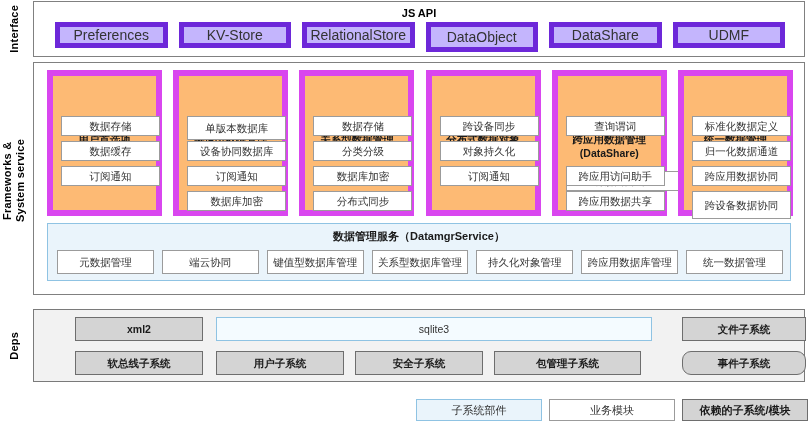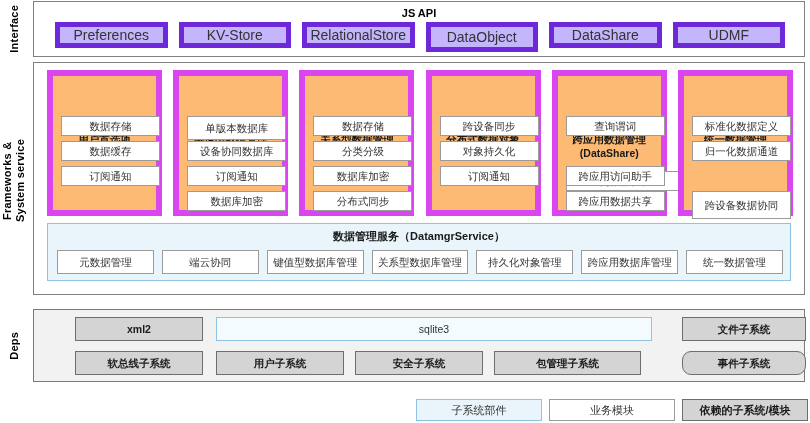--- a/index.html
+++ b/index.html
@@ -200,20 +200,21 @@
           <div class="box white" style="left:8px;top:40px;width:99.2px;height:20px;position:absolute;">查询谓词</div>
           <div class="box white" style="left:8px;top:65px;width:113px;height:20px;position:absolute;margin-top:30px;">数据结果集</div>
           <div class="box white" style="left:8px;top:115px;width:99.2px;height:20px;position:absolute;">跨应用数据共享</div>
           <div class="box white" style="left:8px;top:90px;width:99.2px;height:20px;position:absolute;">跨应用访问助手</div>
         </div>
         <div class="box module" style="left:643.8px;top:7px;width:115.2px;height:146px;flex-direction:column;">
           <div class="module-title" style="">统一数据管理
 (UDMF)</div>
           <div class="box white" style="left:8px;top:40px;width:99.2px;height:20px;position:absolute;">标准化数据定义</div>
           <div class="box white" style="left:8px;top:65px;width:99.2px;height:20px;position:absolute;">归一化数据通道</div>
+          <div class="box white" style="left:8px;top:90px;width:99.2px;height:20px;position:absolute;">跨应用数据协同</div>
           <div class="box white" style="left:8px;top:115px;width:99.2px;height:28px;position:absolute;">跨设备数据协同</div>
         </div>
       </div>
 
     <div class="svc" style="left:13px;top:160px;width:744px;height:58px;">
       <div class="svc-title">数据管理服务（DatamgrService）</div>
       <div id="service-items">
           <div class="box white" style="left:9.0px;top:26px;width:96.9px;height:24px;">元数据管理</div>
           <div class="box white" style="left:113.9px;top:26px;width:96.9px;height:24px;">端云协同</div>
           <div class="box white" style="left:218.7px;top:26px;width:96.9px;height:24px;">键值型数据库管理</div>

